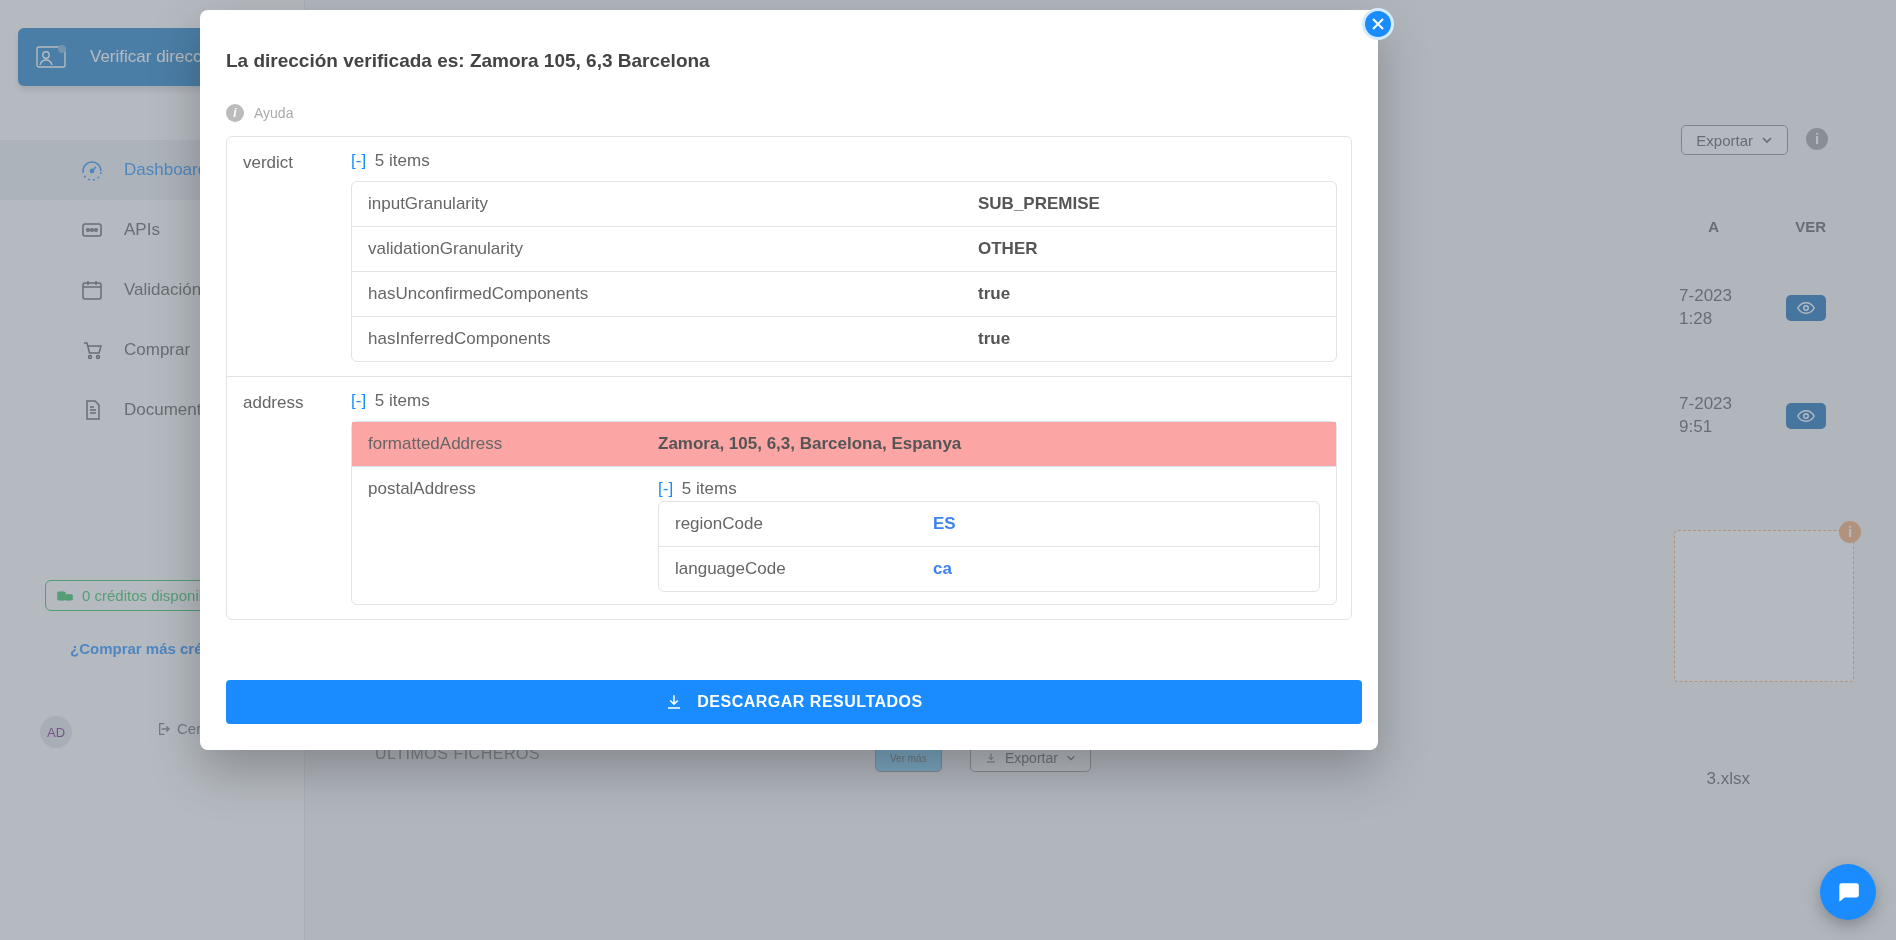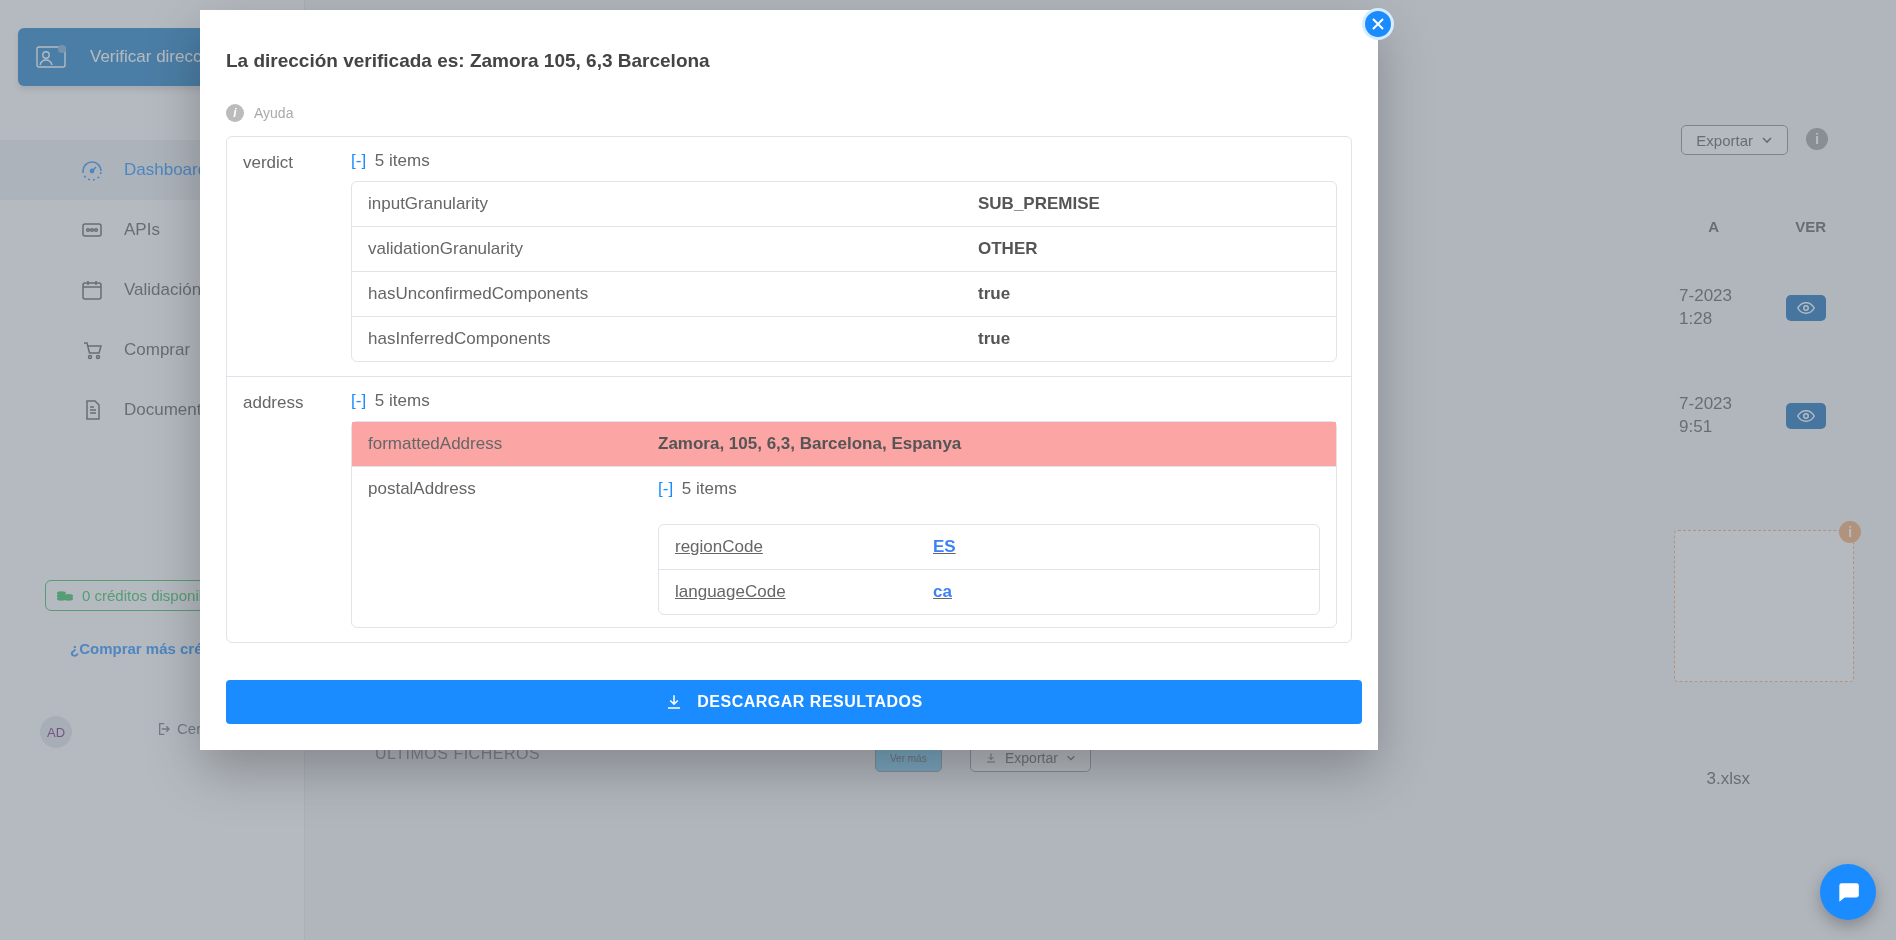--- a/index.html
+++ b/index.html
@@ -55,21 +55,21 @@
   .ultimos{position:absolute;left:45px;top:745px;color:#888;font-size:16px;letter-spacing:0.5px;}
   .vermas{position:absolute; left:545px; top:744px; height:28px; border:1px solid #999;border-radius:5px;padding:0 14px;font-size:10px;color:#666;background:#7dd3fc;display:inline-flex;align-items:center;}
   .exportar2{position:absolute; left:640px; top:744px; height:28px; border:1px solid #999;border-radius:5px;padding:0 14px;font-size:14px;color:#666;background:#fff;display:inline-flex;align-items:center;gap:8px;}
 
   
   .overlay {
     position:absolute; inset:0; background:rgba(120,130,140,0.55);
   }
   .modal {
     position:absolute; left:200px; top:10px; width:1178px; height:740px;
-    background:#fff; border-radius:0; box-shadow:0 20px 50px rgba(0,0,0,.25);
+    background:#fff; border-radius:8px; box-shadow:0 20px 50px rgba(0,0,0,.25);
     display:flex; flex-direction:column;
   }
   .close-btn {
     position:absolute; top:-2px; right:-16px; width:32px;height:32px;border-radius:50%;
     background:#1a8cff;color:#fff;display:flex;align-items:center;justify-content:center;
     font-size:18px; border:3px solid #d5ecff; cursor:pointer;
   }
   .modal-title{font-size:19px; font-weight:700; color:#444; padding:40px 26px 10px 26px;}
   .modal-help{display:flex;align-items:center;gap:10px;padding:22px 26px 10px 26px;color:#aaa;font-size:14px;}
   .modal-help .hdot{width:18px;height:18px;border-radius:50%;background:#bbb;color:#fff;font-size:12px;font-weight:700;text-align:center;line-height:18px; font-style:italic;}
@@ -83,21 +83,21 @@
   .items-count{color:#666;}
   .inner-tbl{width:100%; border:1px solid #e0e3e7; border-radius:6px; border-collapse:separate; border-spacing:0; margin-top:10px;}
   .inner-tbl td{border-top:1px solid #e0e3e7; padding:12px 16px; font-size:17px; color:#666;}
   .inner-tbl tr:first-child td{border-top:none;}
   .inner-tbl td.k{width:610px;}
   .inner-tbl td.v{font-weight:700; color:#555;}
   .inner-tbl tr.hl td{background:#fca5a5;}
   .inner-tbl td.k2{width:290px;}
   .nested{padding:0!important;}
   .nested-wrap{padding:12px 16px;}
-  .nested-tbl{width:100%; border:1px solid #e0e3e7; border-radius:6px; border-collapse:separate; border-spacing:0; margin-top:25px;text-decoration:underline;}
+  .nested-tbl{width:100%; border:1px solid #e0e3e7; border-radius:6px; border-collapse:separate; border-spacing:0; margin-top:2px;}
   .nested-tbl td{border-top:1px solid #e0e3e7; padding:12px 16px; font-size:17px; color:#666;}
   .nested-tbl tr:first-child td{border-top:none;}
   .nested-tbl td.nk{width:258px;}
   .nested-tbl td.nv{font-weight:700; color:#3b82f6;}
   .modal-footer{padding:20px 16px 26px 26px;}
   .download-btn{
     width:100%; height:44px; border:none; border-radius:4px;
     background:#1a8cff; color:#fff; font-size:16px; font-weight:700; letter-spacing:.5px;
     display:flex; align-items:center; justify-content:center; gap:14px; cursor:pointer;
   }

